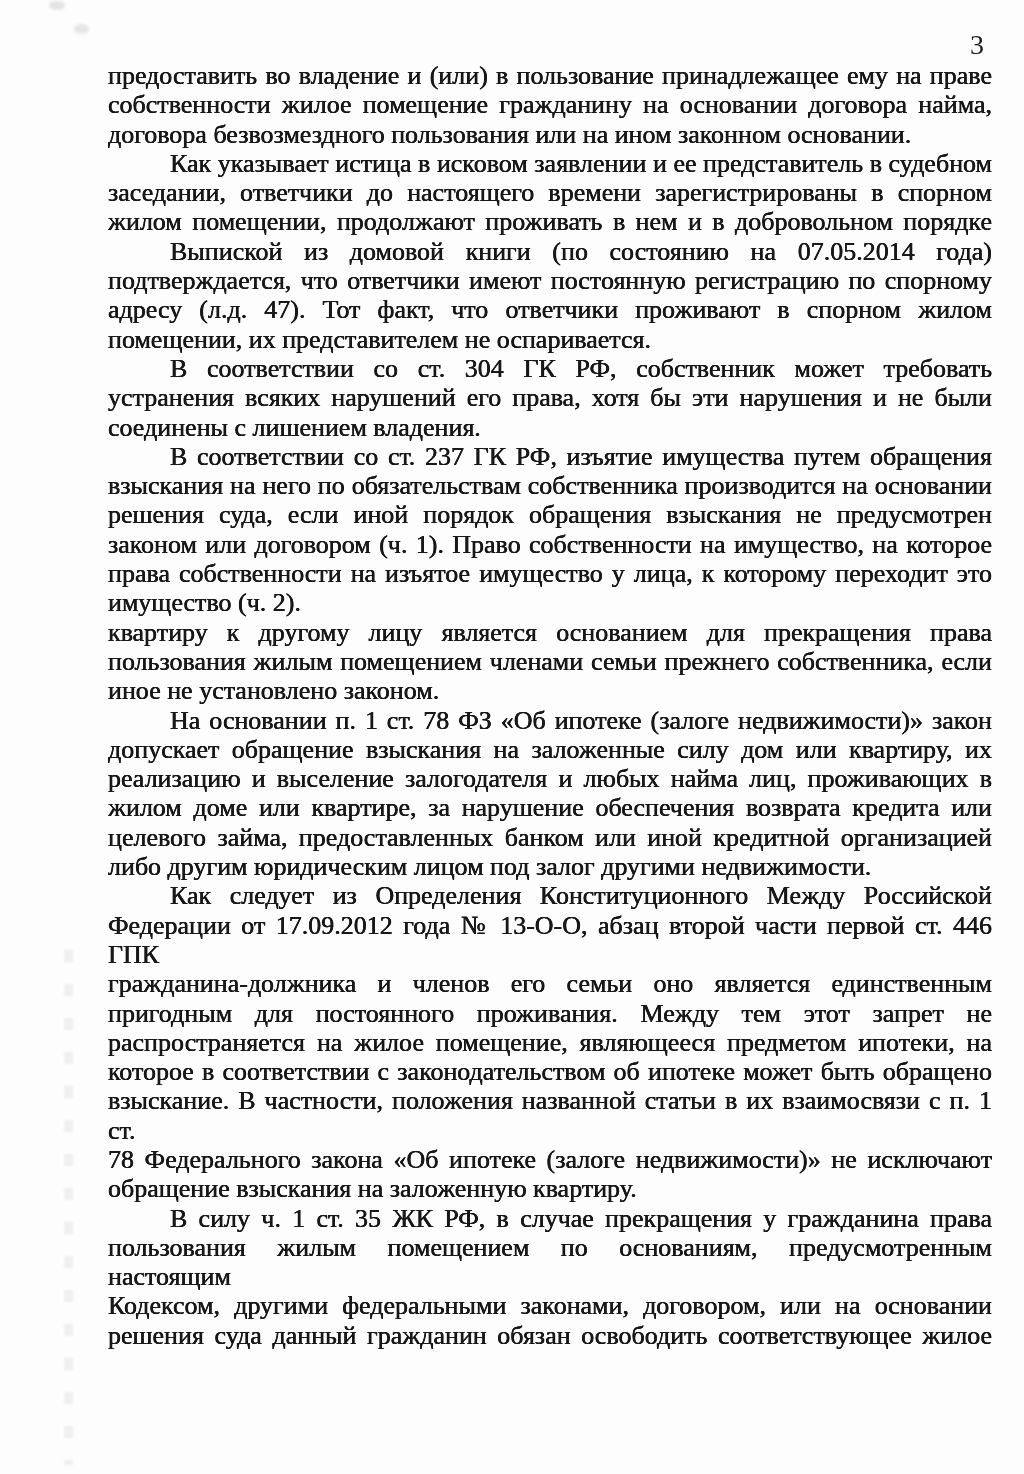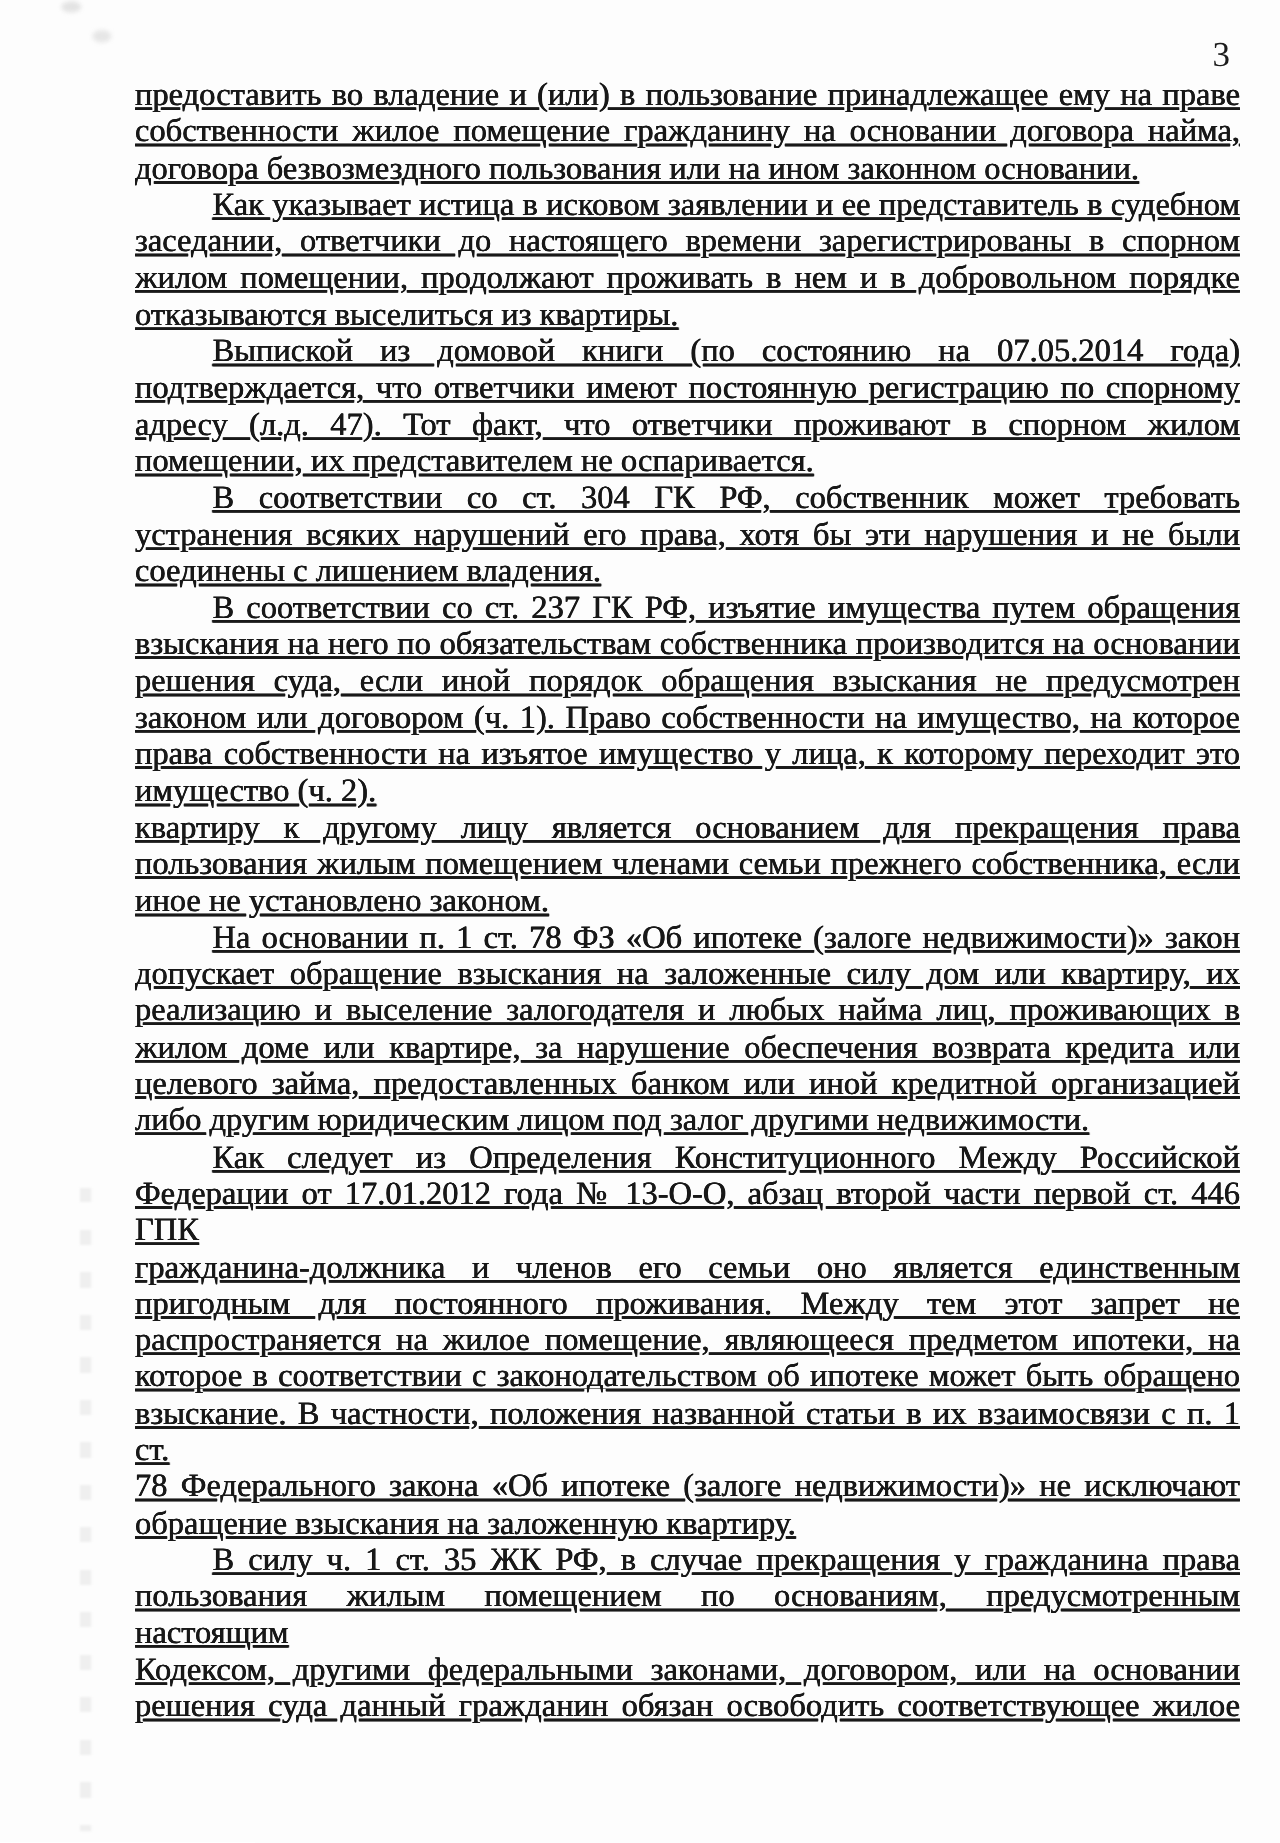--- a/index.html
+++ b/index.html
@@ -26,21 +26,21 @@
   .text-block {
     position: absolute;
     top: 61px;
     left: 108px;
     width: 884px;
     font-size: 26px;
     line-height: 29.3px;
     color: #181818;
     text-shadow: 0.25px 0 0 currentColor, -0.25px 0 0 currentColor;
   }
-  .para { margin: 0; text-decoration: underline; }
+  .para { margin: 0; }
   .line {
     text-align: justify;
     text-align-last: justify;
     white-space: normal;
     overflow: hidden;
   }
   .line.indent { text-indent: 62px; }
   .line.endline { text-align-last: left; }
   
   .artifact {
@@ -81,21 +81,20 @@
   <section class="text-block" id="text-block">
       <div class="para">
         <div class="line">предоставить во владение и (или) в пользование принадлежащее ему на праве</div>
         <div class="line">собственности жилое помещение гражданину на основании договора найма,</div>
         <div class="line endline">договора безвозмездного пользования или на ином законном основании.</div>
       </div>
       <div class="para">
         <div class="line indent">Как указывает истица в исковом заявлении и ее представитель в судебном</div>
         <div class="line">заседании, ответчики до настоящего времени зарегистрированы в спорном</div>
         <div class="line">жилом помещении, продолжают проживать в нем и в добровольном порядке</div>
-        <div class="line endline">отказываются выселиться из квартиры.</div>
       </div>
       <div class="para">
         <div class="line indent">Выпиской из домовой книги (по состоянию на 07.05.2014 года)</div>
         <div class="line">подтверждается, что ответчики имеют постоянную регистрацию по спорному</div>
         <div class="line">адресу (л.д. 47). Тот факт, что ответчики проживают в спорном жилом</div>
         <div class="line endline">помещении, их представителем не оспаривается.</div>
       </div>
       <div class="para">
         <div class="line indent">В соответствии со ст. 304 ГК РФ, собственник может требовать</div>
         <div class="line">устранения всяких нарушений его права, хотя бы эти нарушения и не были</div>
@@ -117,21 +116,21 @@
       <div class="para">
         <div class="line indent">На основании п. 1 ст. 78 ФЗ «Об ипотеке (залоге недвижимости)» закон</div>
         <div class="line">допускает обращение взыскания на заложенные силу дом или квартиру, их</div>
         <div class="line">реализацию и выселение залогодателя и любых найма лиц, проживающих в</div>
         <div class="line">жилом доме или квартире, за нарушение обеспечения возврата кредита или</div>
         <div class="line">целевого займа, предоставленных банком или иной кредитной организацией</div>
         <div class="line endline">либо другим юридическим лицом под залог другими недвижимости.</div>
       </div>
       <div class="para">
         <div class="line indent">Как следует из Определения Конституционного Между Российской</div>
-        <div class="line">Федерации от 17.01.2012 года № 13-О-О, абзац второй части первой ст. 446 ГПК</div>
+        <div class="line">Федерации от 17.09.2012 года № 13-О-О, абзац второй части первой ст. 446 ГПК</div>
         <div class="line">гражданина-должника и членов его семьи оно является единственным</div>
         <div class="line">пригодным для постоянного проживания. Между тем этот запрет не</div>
         <div class="line">распространяется на жилое помещение, являющееся предметом ипотеки, на</div>
         <div class="line">которое в соответствии с законодательством об ипотеке может быть обращено</div>
         <div class="line">взыскание. В частности, положения названной статьи в их взаимосвязи с п. 1 ст.</div>
         <div class="line">78 Федерального закона «Об ипотеке (залоге недвижимости)» не исключают</div>
         <div class="line endline">обращение взыскания на заложенную квартиру.</div>
       </div>
       <div class="para">
         <div class="line indent">В силу ч. 1 ст. 35 ЖК РФ, в случае прекращения у гражданина права</div>

